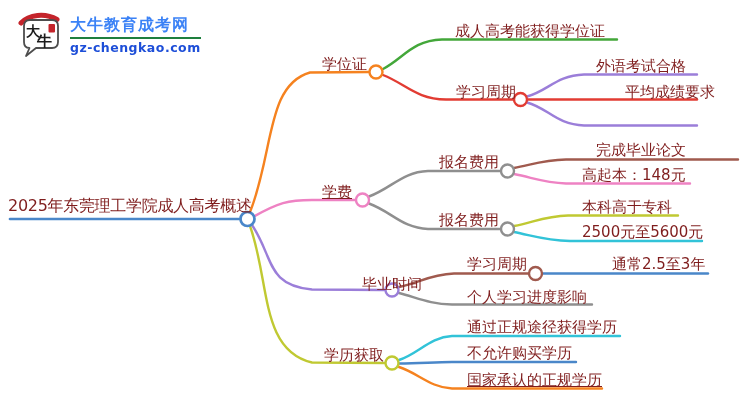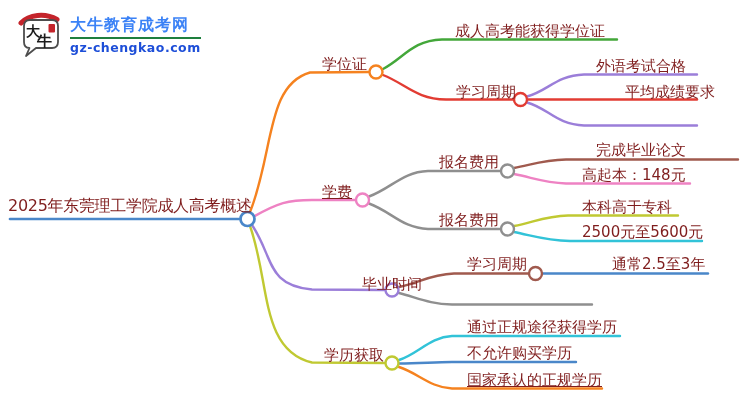--- a/index.html
+++ b/index.html
@@ -80,20 +80,21 @@
   <div class="lbl" style="left:322px;top:184px;text-decoration:underline;">学费</div>
   <div class="lbl" style="left:439px;top:154px;">报名费用</div>
   <div class="lbl" style="left:582px;top:167px;">高起本：148元</div>
   <div class="lbl" style="left:439px;top:212px;">报名费用</div>
   <div class="lbl" style="left:582px;top:199px;">本科高于专科</div>
   <div class="lbl" style="left:582px;top:224px;">2500元至5600元</div>
 
   <div class="lbl" style="left:322px;top:276px;margin-left:40px;">毕业时间</div>
   <div class="lbl" style="left:467px;top:256px;">学习周期</div>
   <div class="lbl" style="left:612px;top:256px;">通常2.5至3年</div>
+  <div class="lbl" style="left:467px;top:289px;">个人学习进度影响</div>
 
   <div class="lbl" style="left:324px;top:347px;">学历获取</div>
   <div class="lbl" style="left:467px;top:319px;">通过正规途径获得学历</div>
   <div class="lbl" style="left:467px;top:345px;">不允许购买学历</div>
   <div class="lbl" style="left:467px;top:372px;text-decoration:underline;">国家承认的正规学历</div>
 
   <div class="logo">
     <svg width="48" height="46" viewBox="0 0 48 46">
       <path d="M5 11 C13 2.5 29 0.5 41 7.5" fill="none" stroke="#c4242b" stroke-width="5" stroke-linecap="round"></path>
       <path d="M14 8 H36 Q42 8 42 14 V30 Q42 36 36 36 H20 L10 44 L13.5 36 Q8 36 8 30 V14 Q8 8 14 8 Z" fill="#ffffff" stroke="#4d4d4d" stroke-width="1.8" stroke-linejoin="round"></path>

